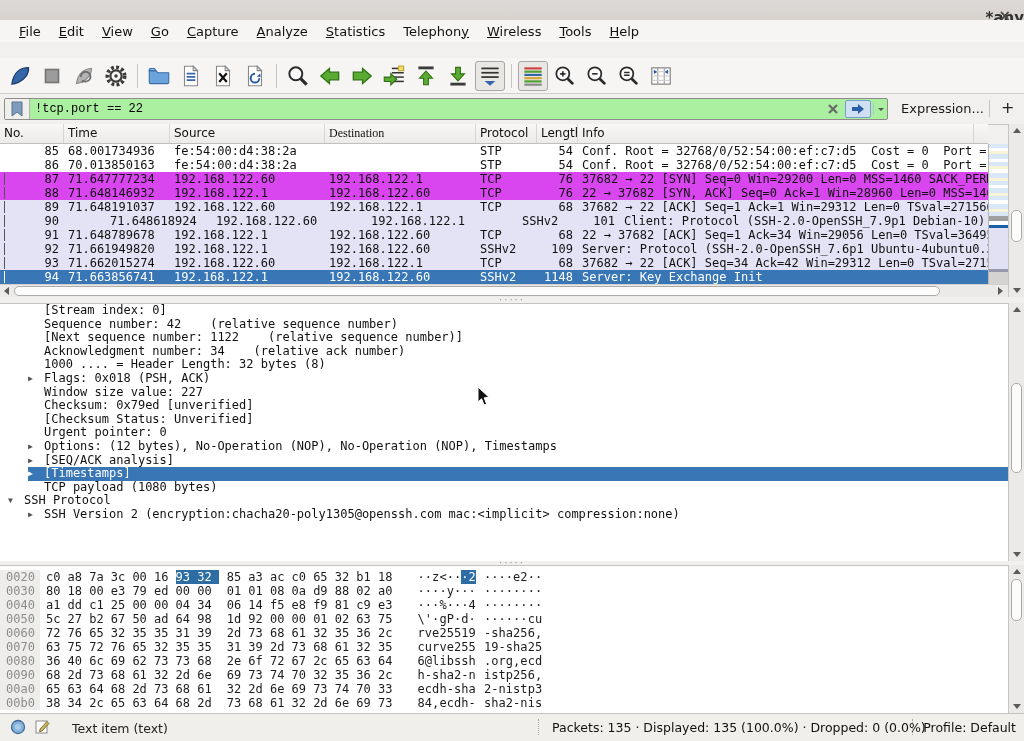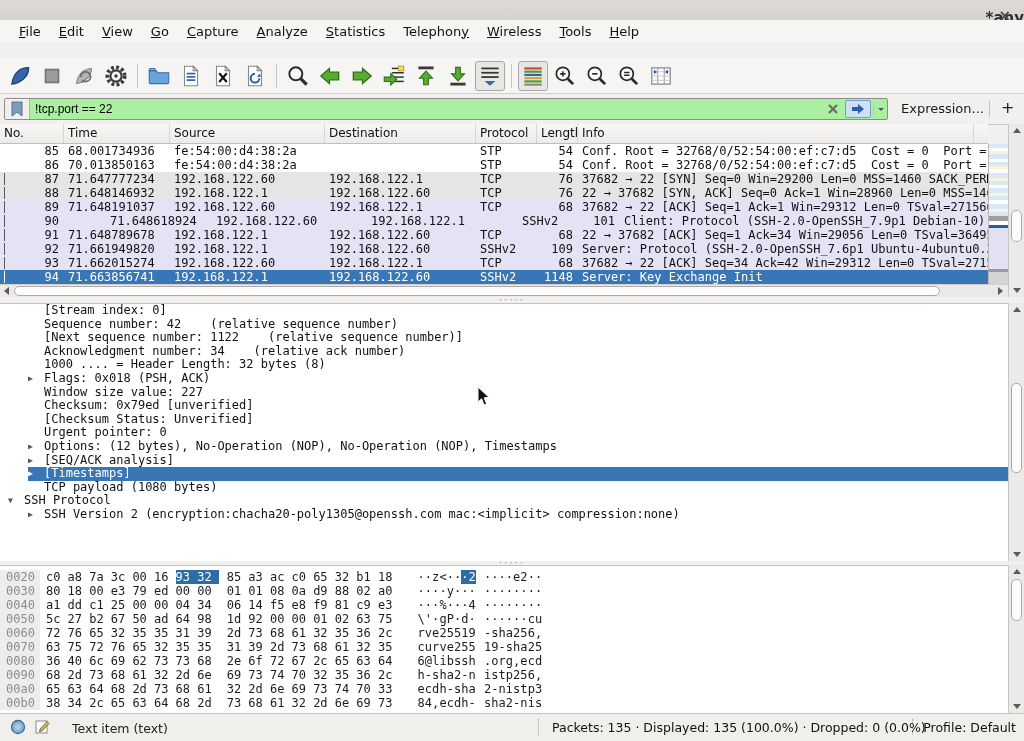--- a/index.html
+++ b/index.html
@@ -18,38 +18,38 @@
   .toolbar{position:absolute;top:58px;left:0;width:1024px;height:36px;background:#f6f5f3;
     border-bottom:1px solid #d2d0ce;display:flex;align-items:center;padding-left:4px;box-sizing:border-box;}
   .tbtn{width:30px;height:30px;display:flex;align-items:center;justify-content:center;margin:0 1px;flex:none;}
   .tbtn.pressed{border:1px solid #a9a7a5;border-radius:3px;background:#e9e7e4;box-sizing:border-box;}
   .tsep{width:1px;height:24px;background:#c7c5c3;margin:0 5px;flex:none;}
   
   .filterbar{position:absolute;top:94px;left:0;width:1024px;height:30px;background:#f2f0ee;border-bottom:1px solid #c9c7c5;}
   .fwrap{position:absolute;left:4px;top:4px;width:884px;height:22px;border:1px solid #8e8c8a;border-radius:2px;
     background:#abf0a0;display:flex;align-items:center;box-sizing:border-box;overflow:hidden;}
   .fbookmark{width:24px;height:100%;background:#f1efec;border-right:1px solid #b2b0ae;display:flex;align-items:center;justify-content:center;flex:none;}
-  .finput{flex:1;border:none;background:transparent;font-family:Liberation Sans, sans-serif;font-size:12px;color:#000;padding:14px 5px;outline:none;height:100%;}
+  .finput{flex:1;border:none;background:transparent;font-family:Liberation Mono, monospace;font-size:12px;color:#000;padding:14px 5px;outline:none;height:100%;}
   .fclear{width:20px;display:flex;align-items:center;justify-content:center;flex:none;}
   .fapply{width:24px;height:16px;background:#cfe0f5;border:1px solid #7a9cc8;border-radius:2px;display:flex;align-items:center;justify-content:center;flex:none;margin:0 2px;}
   .fcaret{width:13px;display:flex;align-items:center;justify-content:center;flex:none;border-left:1px solid #b2c4da;height:60%;}
   .fexpr{position:absolute;left:901px;top:7px;font-size:13px;color:#1a1a1a;}
   .fsep{position:absolute;left:989px;top:6px;width:1px;height:17px;background:#c5c3c1;}
   .fplus{position:absolute;left:1001px;top:4px;font-size:16px;color:#222;}
   
   .phead{position:absolute;top:124px;left:0;width:988px;height:20px;box-sizing:border-box;
     background:linear-gradient(#f8f7f5,#ecebe9);border-bottom:1px solid #c1bfbd;display:flex;font-size:12px;overflow:hidden;}
   .pcol{border-right:1px solid #d8d6d4;padding:2px 0 0 4px;box-sizing:border-box;white-space:nowrap;overflow:hidden;flex:none;}
   .prows{position:absolute;top:144px;left:0;width:988px;height:140px;background:#fff;
     font-family:"DejaVu Sans Mono",monospace;font-size:12px;overflow:hidden;}
   .prow{display:flex;height:14px;line-height:14px;position:relative;}
   .pcell{white-space:pre;overflow:hidden;box-sizing:border-box;padding:0 2px 0 4px;flex:none;}
   .pcell.ar{text-align:right;padding-right:5px;}
   .c-white{background:#ffffff;}
-  .c-gray{background:#e5e5e5;}
+  .c-gray{background:#d946ef;}
   .c-lav{background:#e4e3f6;}
   .c-sel{background:#3876b5;color:#fff;}
   .rowmark{position:absolute;left:4px;top:1px;width:1px;height:12px;background:#555;}
   .c-sel .rowmark{background:#fff;}
   .minimap{position:absolute;left:988px;top:144px;width:20px;height:140px;border-left:1px solid #b8b6b4;box-sizing:border-box;background:#fff;overflow:hidden;}
   .stripe{width:100%;}
   
   .sbv{position:absolute;left:1008px;width:16px;background:#eceae8;border-left:1px solid #c8c6c4;box-sizing:border-box;}
   .sarr{position:absolute;left:0;width:15px;height:13px;display:flex;align-items:center;justify-content:center;}
   .tU{width:0;height:0;border:4px solid transparent;border-bottom:5px solid #5a5a5a;margin-bottom:4px;}
@@ -294,21 +294,21 @@
     </div>
     <span class="fexpr">Expression...</span>
     <span class="fsep"></span>
     <span class="fplus">+</span>
   </div>
 
   <div class="phead" id="phead">
       <div class="pcol" style="width: 64px;">No.</div>
       <div class="pcol" style="width: 106px;">Time</div>
       <div class="pcol" style="width: 155px;">Source</div>
-      <div class="pcol" style="width: 151px;">Destination</div>
+      <div class="pcol" style="width: 151px; font-family: Liberation Serif, serif;">Destination</div>
       <div class="pcol" style="width: 61px;">Protocol</div>
       <div class="pcol" style="width: 41px;">Length</div>
       <div class="pcol" style="width: 396px;">Info</div>
     </div>
   <div class="prows" id="prows">
       <div class="prow c-white">
         <div class="pcell ar" style="width: 64px;">85</div>
         <div class="pcell" style="width: 106px;">68.001734936</div>
         <div class="pcell" style="width: 155px;">fe:54:00:d4:38:2a</div>
         <div class="pcell" style="width: 151px;"></div>

